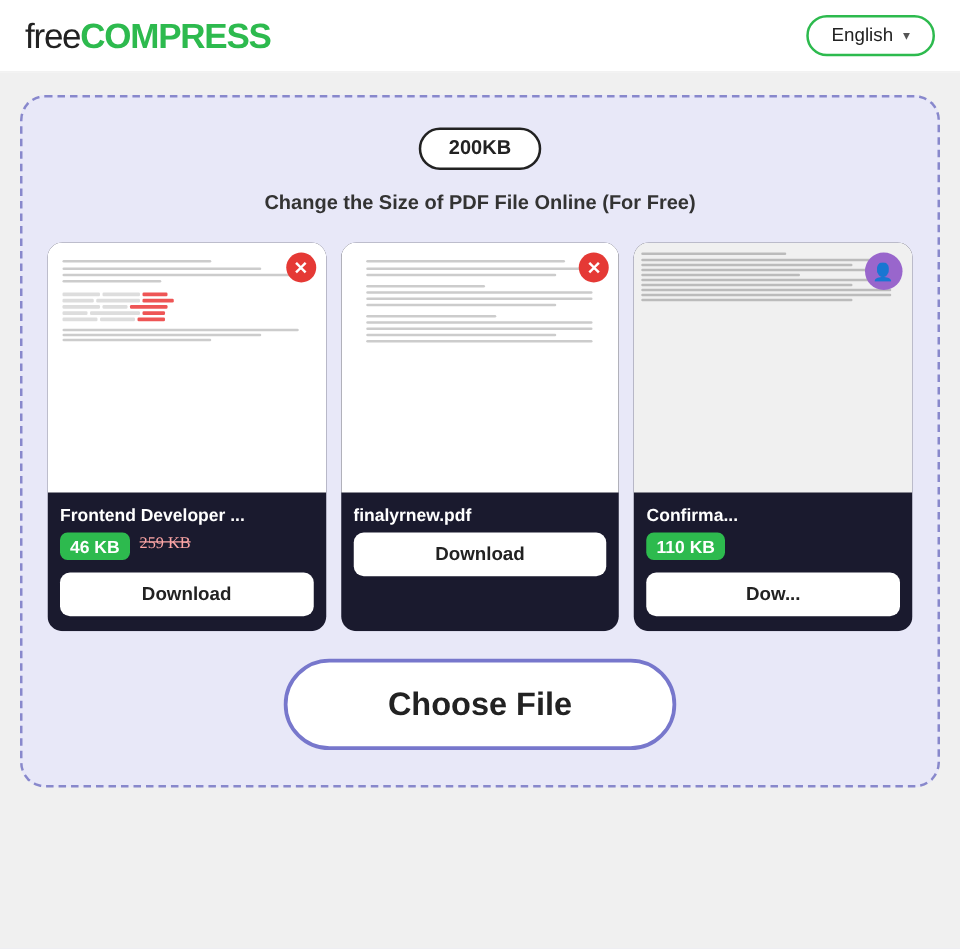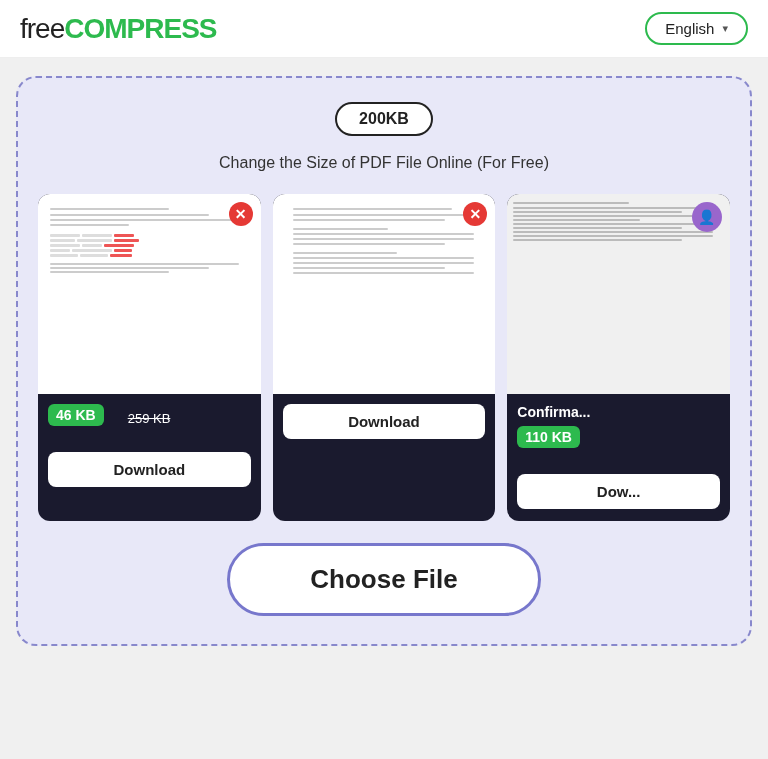--- a/index.html
+++ b/index.html
@@ -85,21 +85,21 @@
       text-align: center;
       font-size: 38px;
       font-weight: 900;
       color: #111;
       line-height: 1.1;
       margin-bottom: 8px;
     }
     .tool-subtitle {
       text-align: center;
       font-size: 16px;
-      font-weight: 400;
+      font-weight: 700;
       color: #333;
       margin-bottom: 22px;
     }
 
     
     .cards-row {
       display: flex;
       gap: 12px;
       overflow: hidden;
       margin-bottom: 22px;
@@ -157,36 +157,37 @@
       color: #fff;
       font-size: 14px;
       font-weight: 700;
       margin-bottom: 6px;
       white-space: nowrap;
       overflow: hidden;
       text-overflow: ellipsis;
     }
     .card-sizes {
       display: flex;
-      align-items: flex-end;
-      gap: 24px;
-      margin-bottom: 26px;
+      align-items: flex-start;
+      gap: 8px;
+      margin-bottom: 10px;
     }
     .size-new {
       background: #2dba4e;
       color: #fff;
       border-radius: 6px;
       padding: 3px 8px;
       font-size: 14px;
       font-weight: 700;
     }
     .size-old {
-      color: #ffffff;
+      color: #fca5a5;
       font-size: 13px;
       text-decoration: line-through;
+      font-family: Liberation Serif, serif;
     }
     .download-btn {
       width: 100%;
       background: #fff;
       border: none;
       border-radius: 8px;
       padding: 9px 0;
       font-size: 15px;
       font-weight: 600;
       color: #222;
@@ -296,20 +297,21 @@
               </div>
             <div style="margin-top:2px;">
                 <div class="doc-line med"></div>
               </div>
             <div style="margin-top:2px;">
                 <div class="doc-line short"></div>
               </div>
           </div>
         </div>
         <div class="card-info">
+          <div class="card-filename">Frontend Developer ...</div>
           <div class="card-sizes">
             <span class="size-new">46 KB</span>
             <span class="size-old">259 KB</span>
           </div>
           <button class="download-btn">Download</button>
         </div>
       </div>
 
       <div class="file-card">
         <div class="card-preview preview-card2">
@@ -349,20 +351,21 @@
               </div>
             <div style="margin-bottom:3px; margin-left:8px;">
                 <div class="doc-line med"></div>
               </div>
             <div style="margin-bottom:3px; margin-left:8px;">
                 <div class="doc-line long"></div>
               </div>
           </div>
         </div>
         <div class="card-info">
+          <div class="card-filename">finalyrnew.pdf</div>
           <button class="download-btn">Download</button>
         </div>
       </div>
 
       <div class="file-card partial">
         <div class="card-preview" style="background:#f0f0f0; height:200px; overflow:hidden; position:relative;">
 
           <div style="position:absolute; top:8px; right:8px; width:30px; height:30px; border-radius:50%; background:#9966cc; overflow:hidden; display:flex; align-items:center; justify-content:center; font-size:14px;">👤</div>
 
           <div style="padding:8px 6px; font-size:4px; color:#333;">

